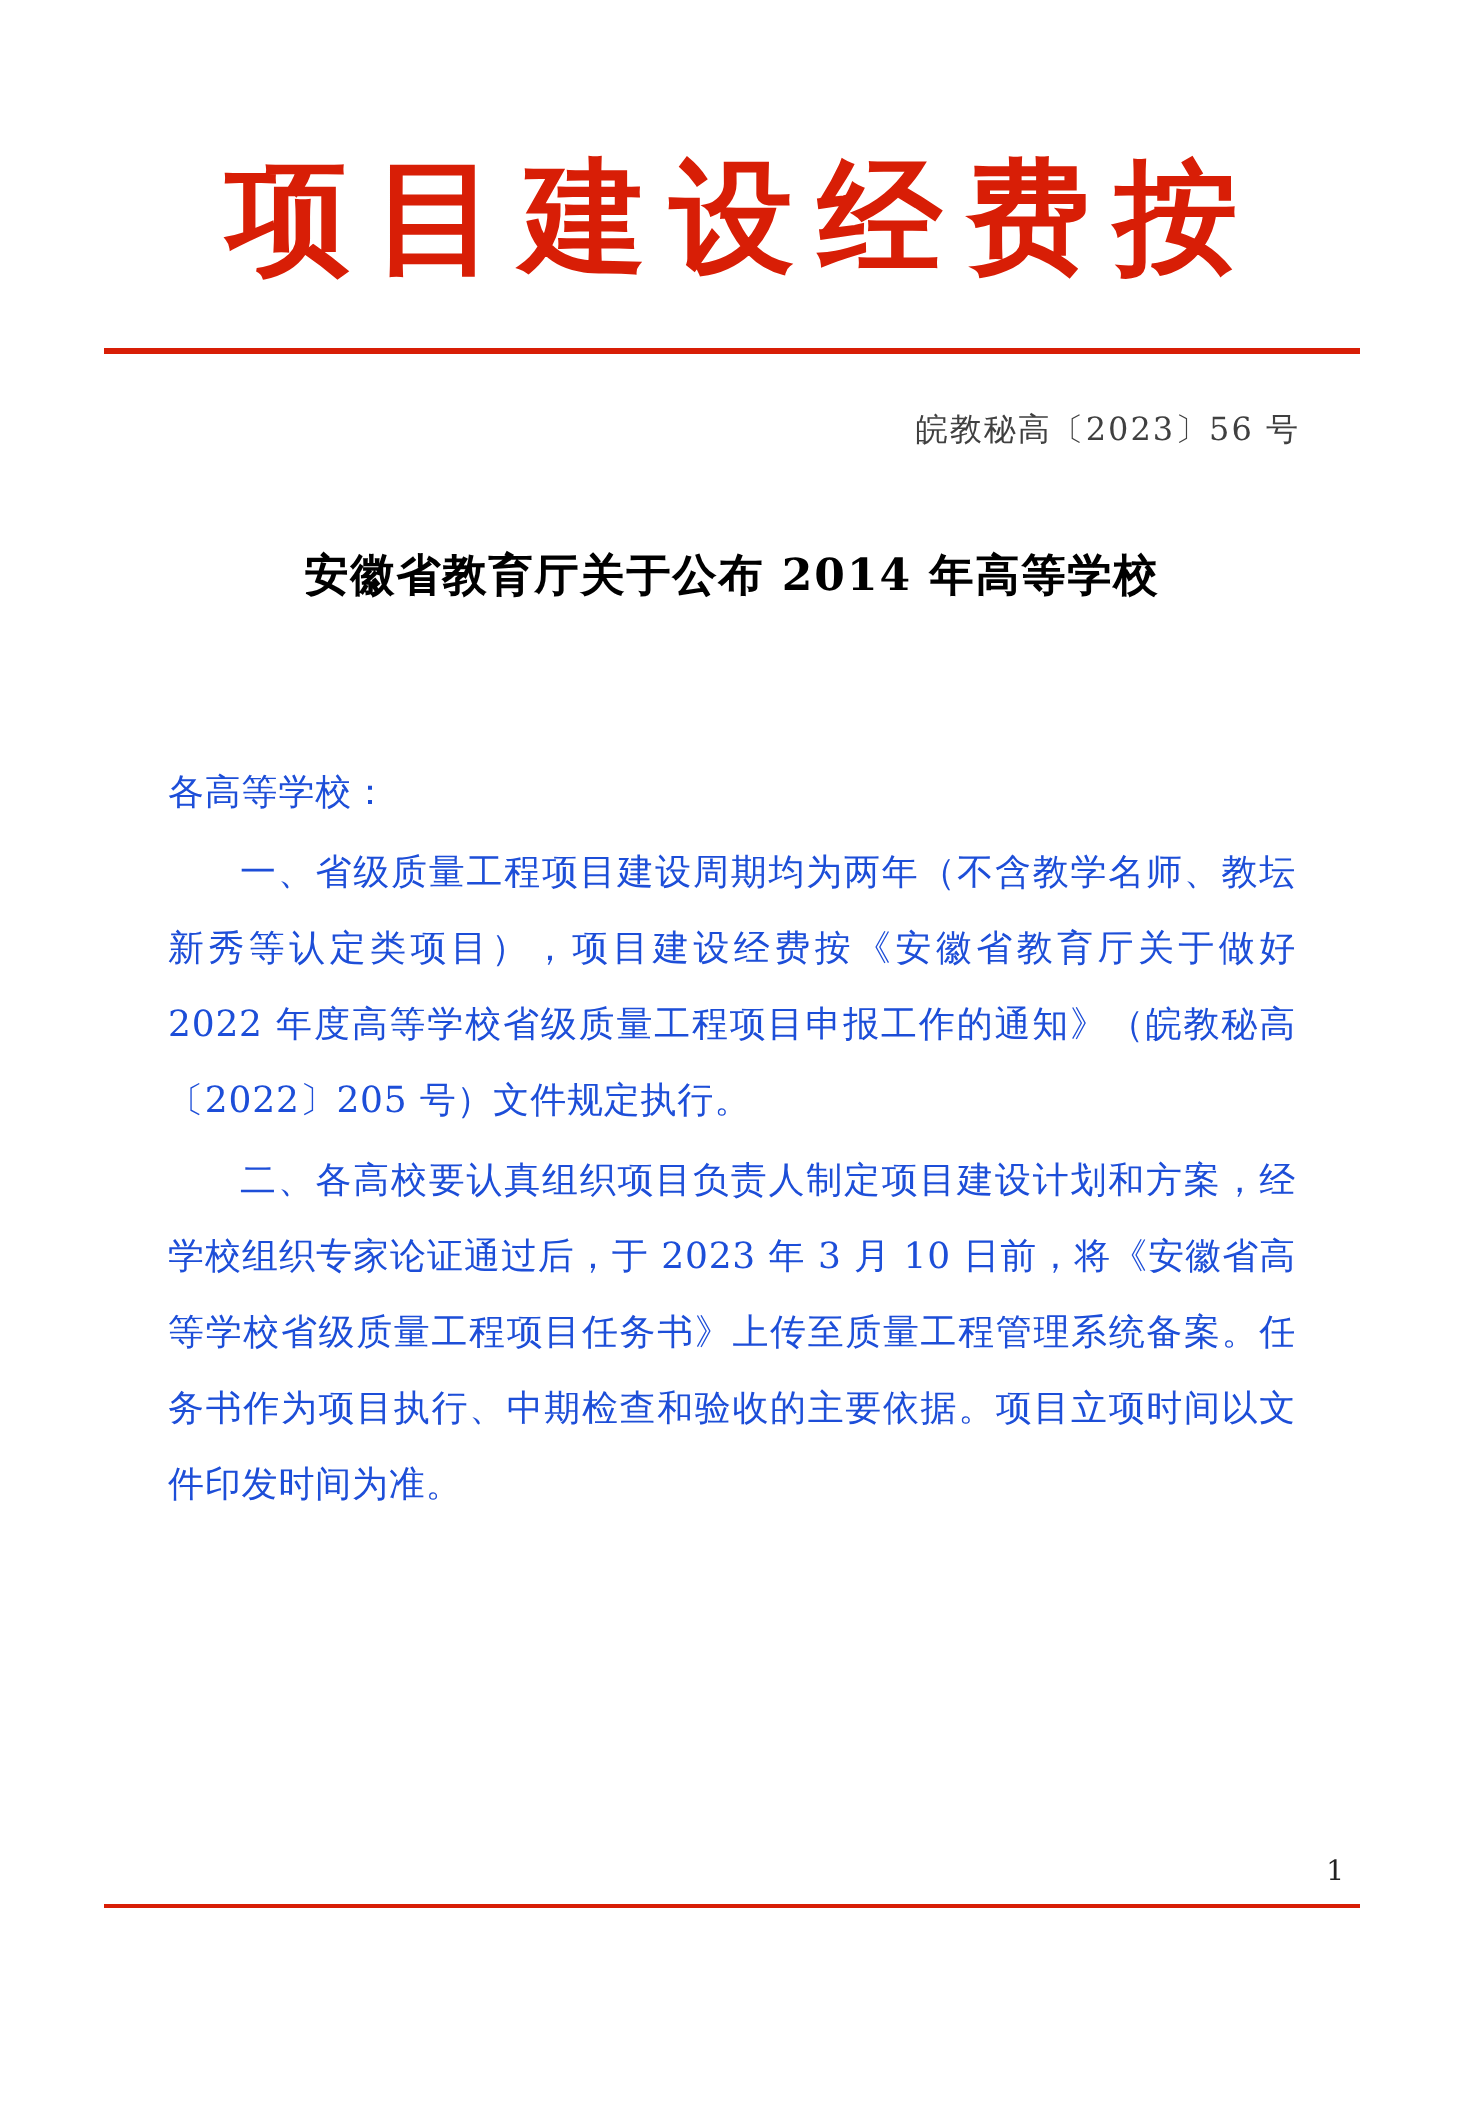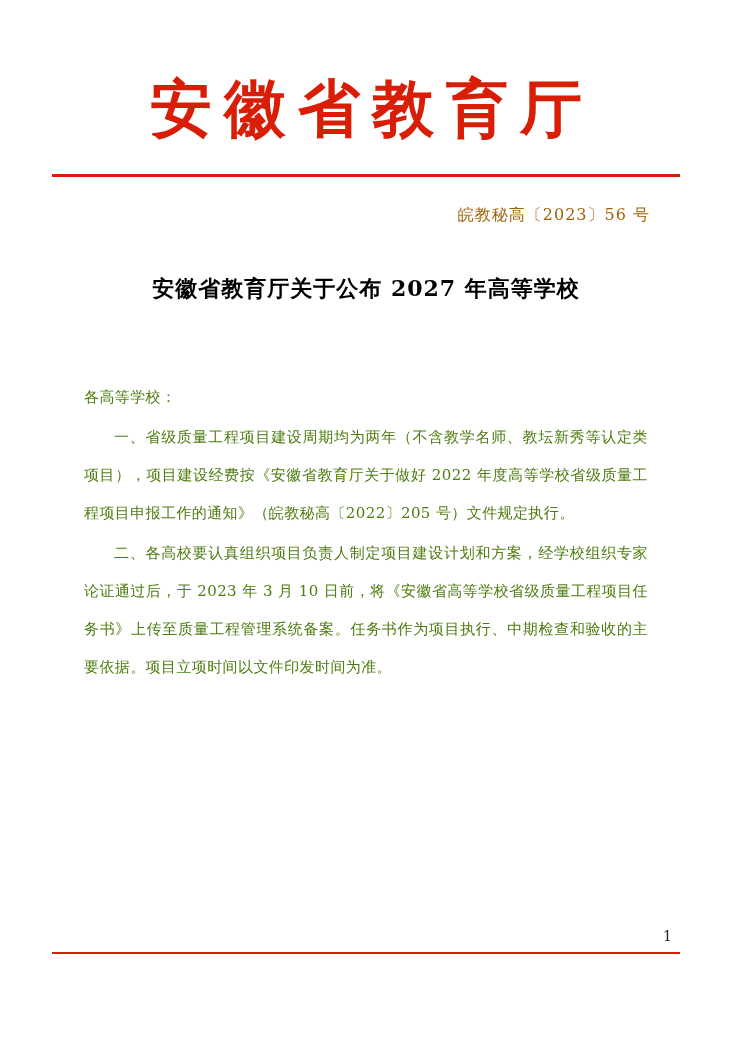--- a/index.html
+++ b/index.html
@@ -40,21 +40,21 @@
     right: 52px;
     height: 3px;
     background: #d81E06;
   }
   .red-rule-top { top: 174px; }
   .doc-number {
     position: absolute;
     top: 205px;
     right: 82px;
     font-size: 16px;
-    color: #a16207;
+    color: #404040;
     letter-spacing: 1px;
     font-family: "DejaVu Serif", "Liberation Serif", serif;
   }
   .doc-title {
     position: absolute;
     top: 268px;
     left: 84px;
     right: 84px;
     text-align: center;
     font-family: "DejaVu Serif", "Liberation Serif", serif;
@@ -65,23 +65,23 @@
     letter-spacing: 1px;
   }
   .body-wrap {
     position: absolute;
     top: 378px;
     left: 84px;
     width: 564px;
   }
   .para {
     font-family: "DejaVu Serif", "Liberation Serif", serif;
-    font-size: 15px;
+    font-size: 18px;
     line-height: 38px;
-    color: #4d7c0f;
+    color: #1d4ed8;
     text-align: justify;
     letter-spacing: 0.4px;
     margin: 0 0 2px 0;
   }
   .indent { text-indent: 2em; }
   .footer-rule {
     position: absolute;
     left: 52px;
     right: 52px;
     top: 952px;
@@ -96,29 +96,29 @@
     color: #222;
     font-family: "DejaVu Serif", "Liberation Serif", serif;
   }
 </style>
 </head>
 <body>
 
 <div class="page">
 
   <div class="masthead">
-    <div class="masthead-title">安徽省教育厅</div>
+    <div class="masthead-title">项目建设经费按</div>
   </div>
 
   <div class="red-rule red-rule-top"></div>
 
   <div class="doc-number">皖教秘高〔2023〕56 号</div>
 
   <div class="doc-title">
-    <div>安徽省教育厅关于公布 2027 年高等学校</div>
+    <div>安徽省教育厅关于公布 2014 年高等学校</div>
   </div>
 
   <div class="body-wrap">
     <p class="para">各高等学校：</p>
     <p class="para indent">一、省级质量工程项目建设周期均为两年（不含教学名师、教坛新秀等认定类项目），项目建设经费按《安徽省教育厅关于做好 2022 年度高等学校省级质量工程项目申报工作的通知》（皖教秘高〔2022〕205 号）文件规定执行。</p>
     <p class="para indent">二、各高校要认真组织项目负责人制定项目建设计划和方案，经学校组织专家论证通过后，于 2023 年 3 月 10 日前，将《安徽省高等学校省级质量工程项目任务书》上传至质量工程管理系统备案。任务书作为项目执行、中期检查和验收的主要依据。项目立项时间以文件印发时间为准。</p>
   </div>
 
   <div class="page-num">1</div>
   <div class="footer-rule"></div>

